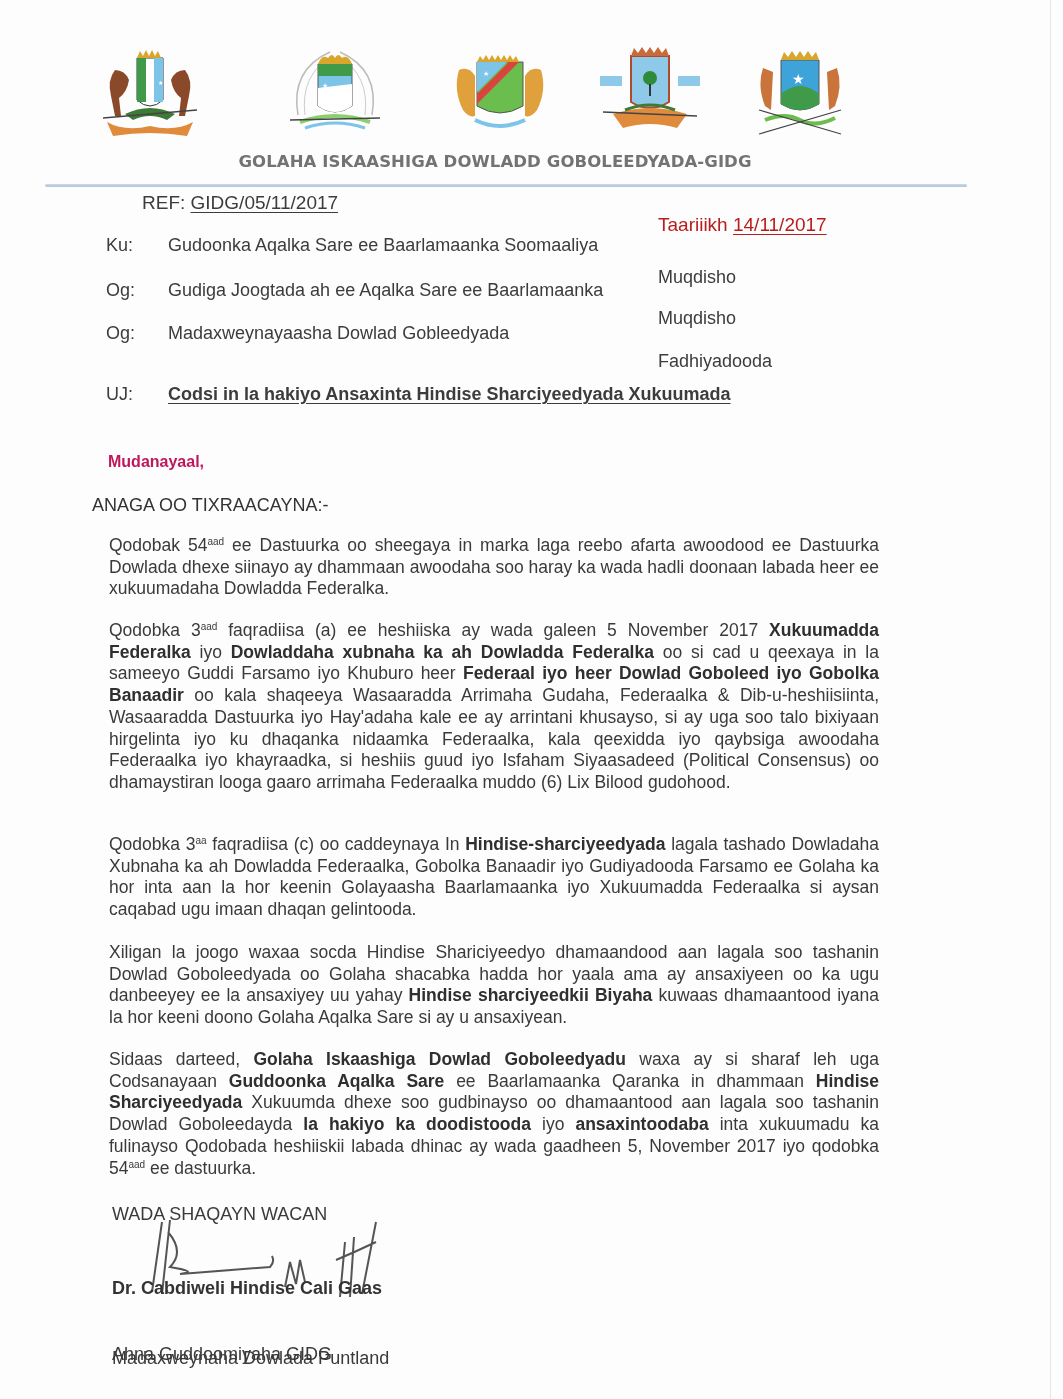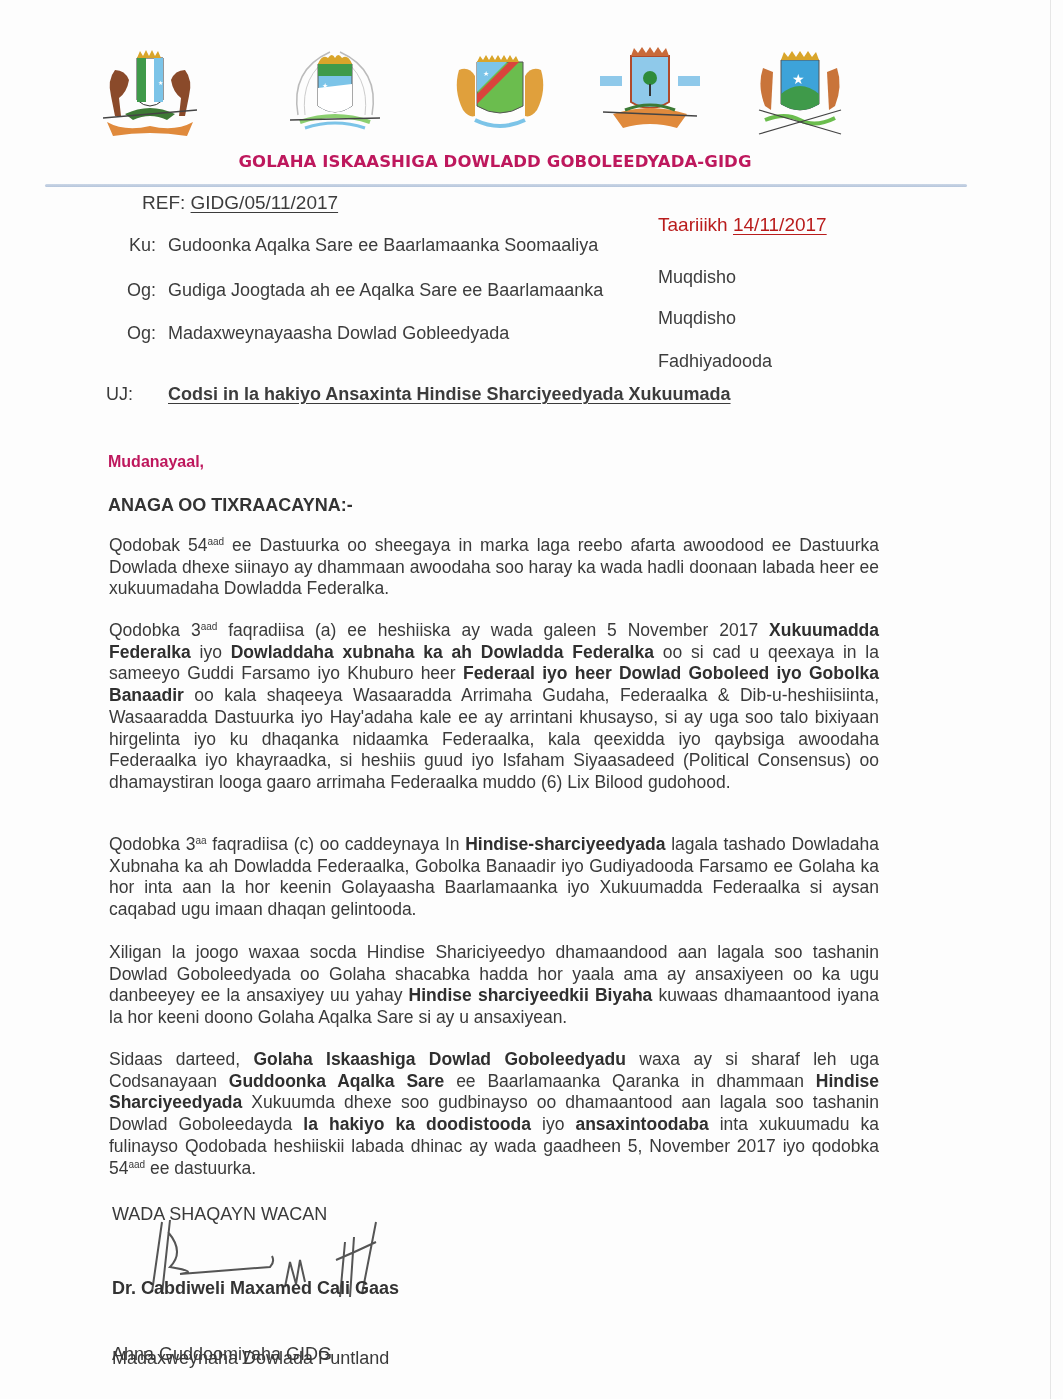--- a/index.html
+++ b/index.html
@@ -9,41 +9,41 @@
     }
     .page { position: absolute; left: 0; top: 0; width: 1063px; height: 1399px; background: #fdfdfd; }
     .scan-edge { position: absolute; left: 1050px; top: 0; width: 1px; height: 1399px; background: #e6e6e6; }
 
     .emblems { position: absolute; left: 95px; top: 40px; width: 780px; height: 100px; }
     .emblem { position: absolute; top: 0; width: 110px; height: 100px; }
     .emblem svg { width: 100%; height: 100%; }
 
     .org-title {
       position: absolute; left: 0; width: 990px; top: 152px; text-align: center;
-      font-family: "DejaVu Sans", sans-serif; font-weight: bold; font-size: 16.5px; color: #be185d;
+      font-family: "DejaVu Sans", sans-serif; font-weight: bold; font-size: 16.5px; color: #737373;
       letter-spacing: 0.1px;
     }
     .rule { position: absolute; left: 45px; top: 184px; width: 922px; height: 3px;
       background: linear-gradient(to bottom, #c6d3e4, #aebfd8); border-radius: 2px; opacity: 0.9; }
 
     .ref { position: absolute; left: 106px; top: 192px; font-size: 19px; color: #3c3c3c; margin-left: 36px; }
     .ref .val, .date .val { text-decoration: underline; text-underline-offset: 3px; }
     .date { position: absolute; left: 658px; top: 186px; font-size: 19px; color: #b91c1c; margin-top: 28px; }
 
     .addr-row { position: absolute; left: 106px; font-size: 18px; color: #3c3c3c; }
-    .addr-row .lbl { position: absolute; left: 0; width: 50px; text-align: right; }
+    .addr-row .lbl { position: absolute; left: 0; width: 50px; }
     .addr-row .txt { position: absolute; left: 62px; white-space: nowrap; }
     .addr-row .loc { position: absolute; left: 552px; white-space: nowrap; margin-top: 32px; }
 
     .subject { position: absolute; left: 106px; top: 384px; font-size: 18px; color: #3c3c3c; }
     .subject .lbl { position: absolute; left: 0; }
     .subject .txt { position: absolute; left: 62px; white-space: nowrap; font-weight: bold; text-decoration: underline; text-underline-offset: 3px; }
 
     .salutation { position: absolute; left: 108px; top: 453px; font-size: 16px; font-weight: bold; color: #be185d; }
-    .heading2 { position: absolute; left: 108px; top: 495px; font-size: 18px; font-weight: bold; color: #333; }
+    .heading2 { position: absolute; left: 92px; top: 495px; font-size: 18px; font-weight: normal; color: #333; }
 
     .para {
       position: absolute; left: 109px; width: 770px; font-size: 17.5px; line-height: 21.7px;
       text-align: justify; color: #3a3a3a;
     }
     .para b { color: #2f2f2f; }
     .para sup { font-size: 10px; line-height: 0; vertical-align: 6px; }
 
     .closing { position: absolute; left: 112px; top: 1204px; font-size: 18px; color: #3a3a3a; }
     .signature { position: absolute; left: 140px; top: 1212px; width: 260px; height: 90px; }
@@ -174,16 +174,16 @@
   <div class="para" style="top:1049px;"><span>Sidaas darteed, </span><b>Golaha Iskaashiga Dowlad Goboleedyadu</b><span> waxa ay si sharaf leh uga Codsanayaan </span><b>Guddoonka Aqalka Sare</b><span> ee Baarlamaanka Qaranka in dhammaan </span><b>Hindise Sharciyeedyada</b><span> Xukuumda dhexe soo gudbinayso oo dhamaantood aan lagala soo tashanin  Dowlad Goboleedayda </span><b>la hakiyo ka doodistooda</b><span>  iyo </span><b>ansaxintoodaba</b><span> inta xukuumadu ka fulinayso Qodobada heshiiskii labada dhinac ay wada gaadheen 5, November 2017 iyo qodobka 54</span><sup>aad</sup><span> ee dastuurka.</span></div>
 
   <div class="closing">WADA SHAQAYN WACAN</div>
 
   <svg class="signature" viewBox="0 0 260 90">
     <path d="M22 10 L12 80 M30 8 L22 82 M28 20 Q45 40 30 55 Q60 60 40 62 L130 55 Q135 50 132 44" fill="none" stroke="#555" stroke-width="2"></path>
     <path d="M145 75 L150 50 L156 72 L160 48 L165 70" fill="none" stroke="#555" stroke-width="2"></path>
     <path d="M200 85 L205 30 M210 85 L214 25 M196 48 Q215 40 236 30 M236 10 L222 82" fill="none" stroke="#555" stroke-width="2"></path>
   </svg>
 
-  <div class="signer">Dr. Cabdiweli Maxamed Cali Gaas</div>
+  <div class="signer">Dr. Cabdiweli Hindise Cali Gaas</div>
   <div class="title1">Madaxweynaha Dowlada Puntland</div>
   <div class="title2">Ahna Guddoomiyaha GIDG</div>
 </div>
 
 </body></html>

